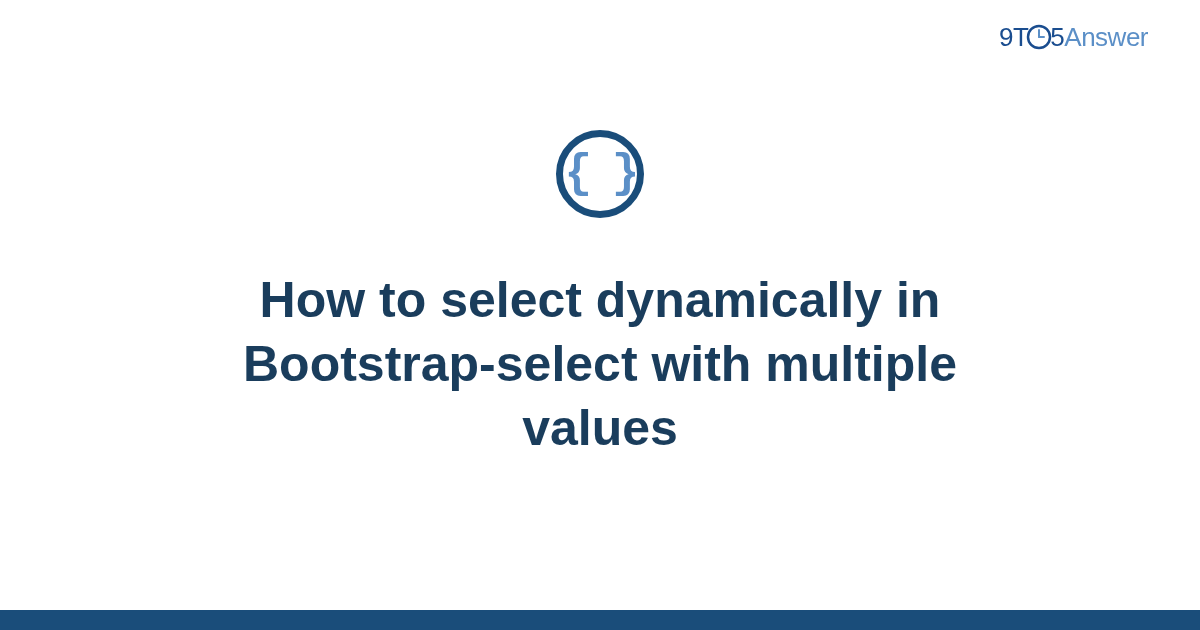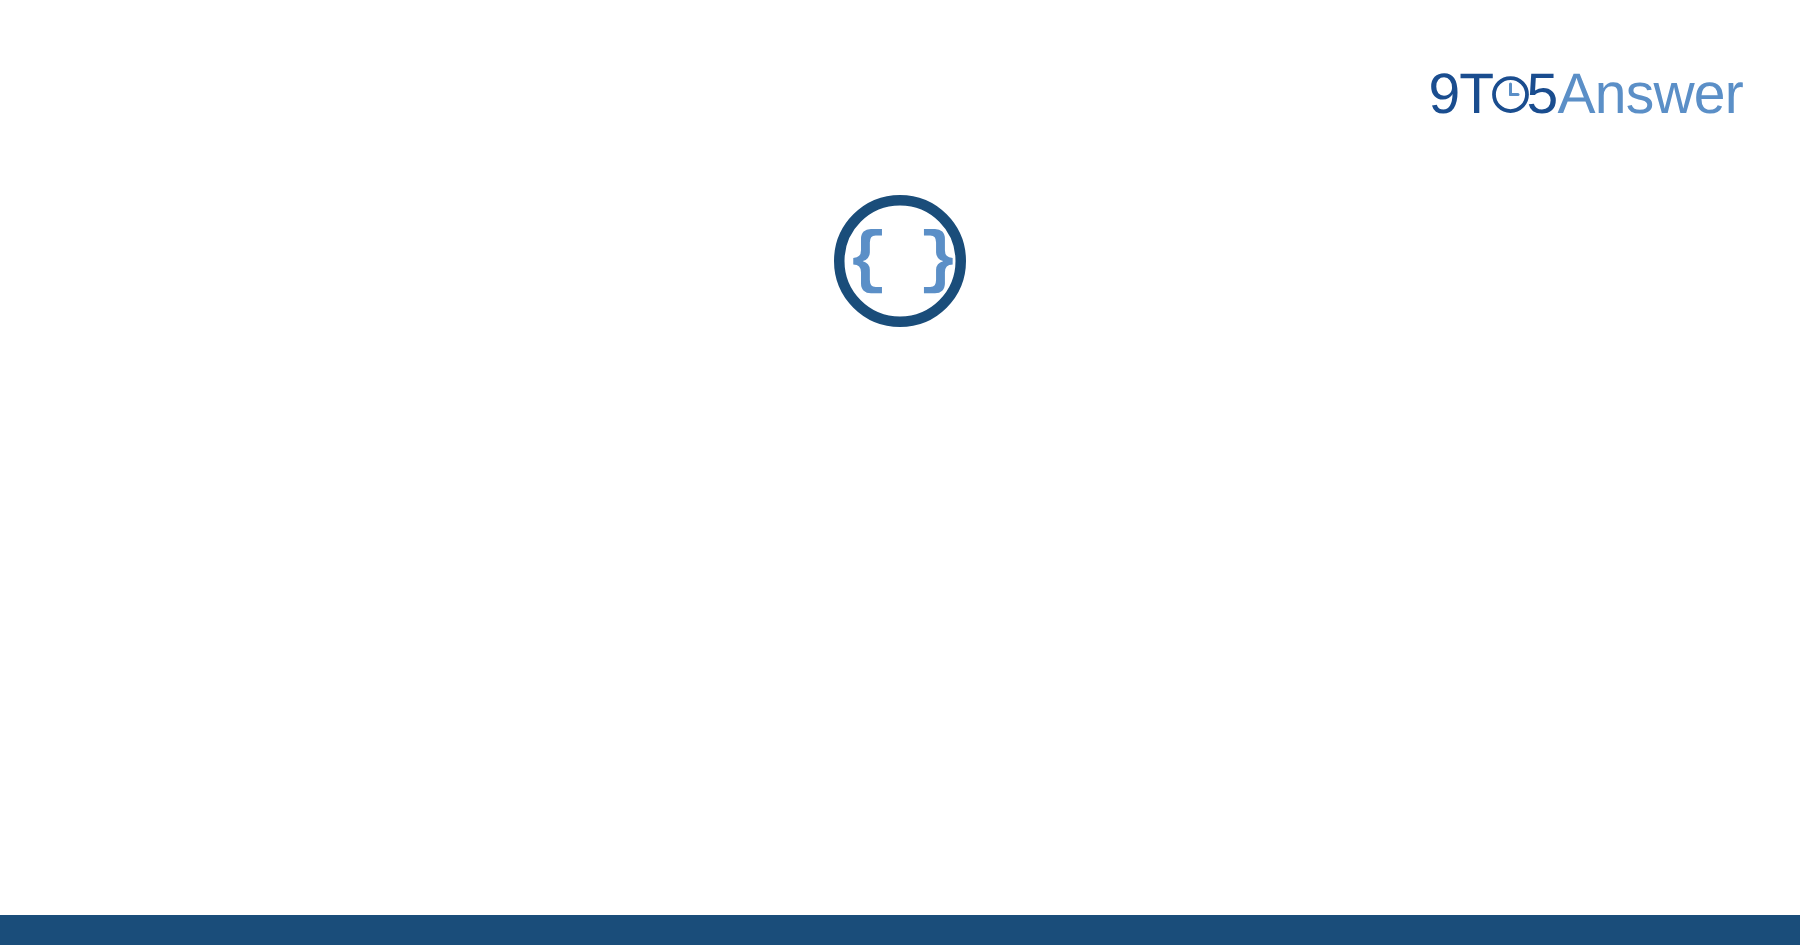--- a/index.html
+++ b/index.html
@@ -11,25 +11,24 @@
       width: 1200px;
       height: 630px;
       background: #ffffff;
       font-family: -apple-system, BlinkMacSystemFont, 'Segoe UI', Helvetica, Arial, sans-serif;
       position: relative;
       overflow: hidden;
     }
     .logo {
       position: absolute;
       top: 22px;
-      right: 38px;
-      font-size: 38px;
+      right: 52px;
+      font-size: 26px;
       font-weight: 400;
       letter-spacing: -0.5px;
-      margin-top: 20px;
     }
     .logo-9t {
       color: #1a4d8f;
       font-weight: 500;
     }
     .logo-o {
       display: inline-flex;
       align-items: center;
       justify-content: center;
       vertical-align: middle;
@@ -100,15 +99,16 @@
         <line x1="13" y1="13" x2="13" y2="6" stroke="#5b8fc7" stroke-width="2" stroke-linecap="round"></line>
         <line x1="13" y1="13" x2="18" y2="13" stroke="#5b8fc7" stroke-width="2" stroke-linecap="round"></line>
       </svg>
     </span><span class="logo-5">5</span><span class="logo-answer">Answer</span>
 </div>
 
 <div class="center-content">
   <div class="icon-circle">
     <span class="icon-braces">{ }</span>
   </div>
+  <h1 class="title">How to select dynamically in Bootstrap-select with multiple values</h1>
 </div>
 
 <div class="bottom-bar"></div>
 
 </body></html>

